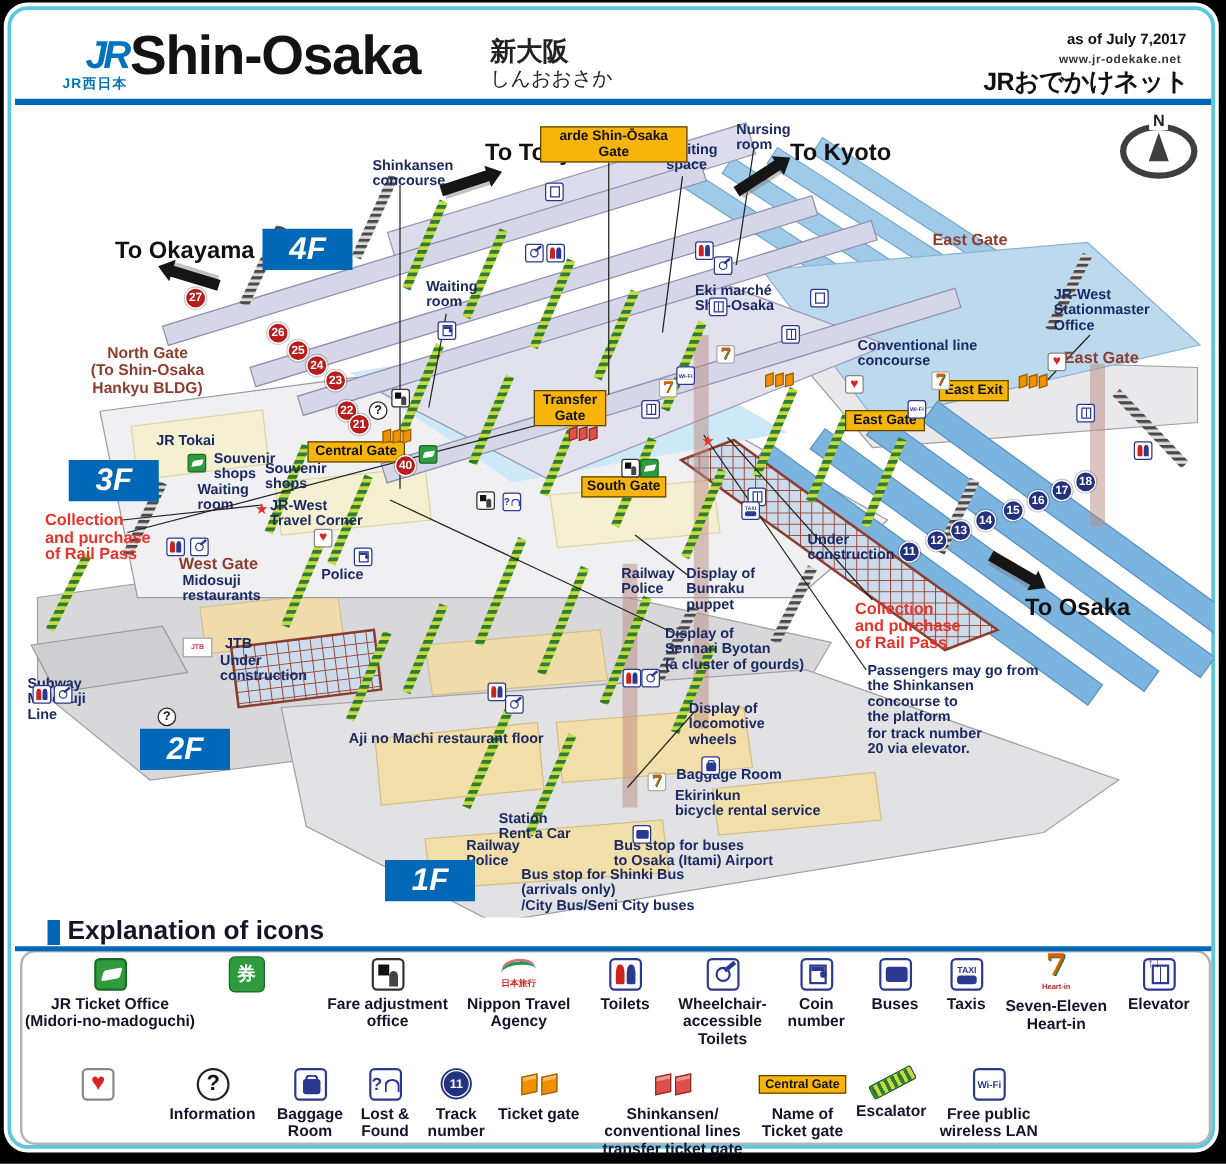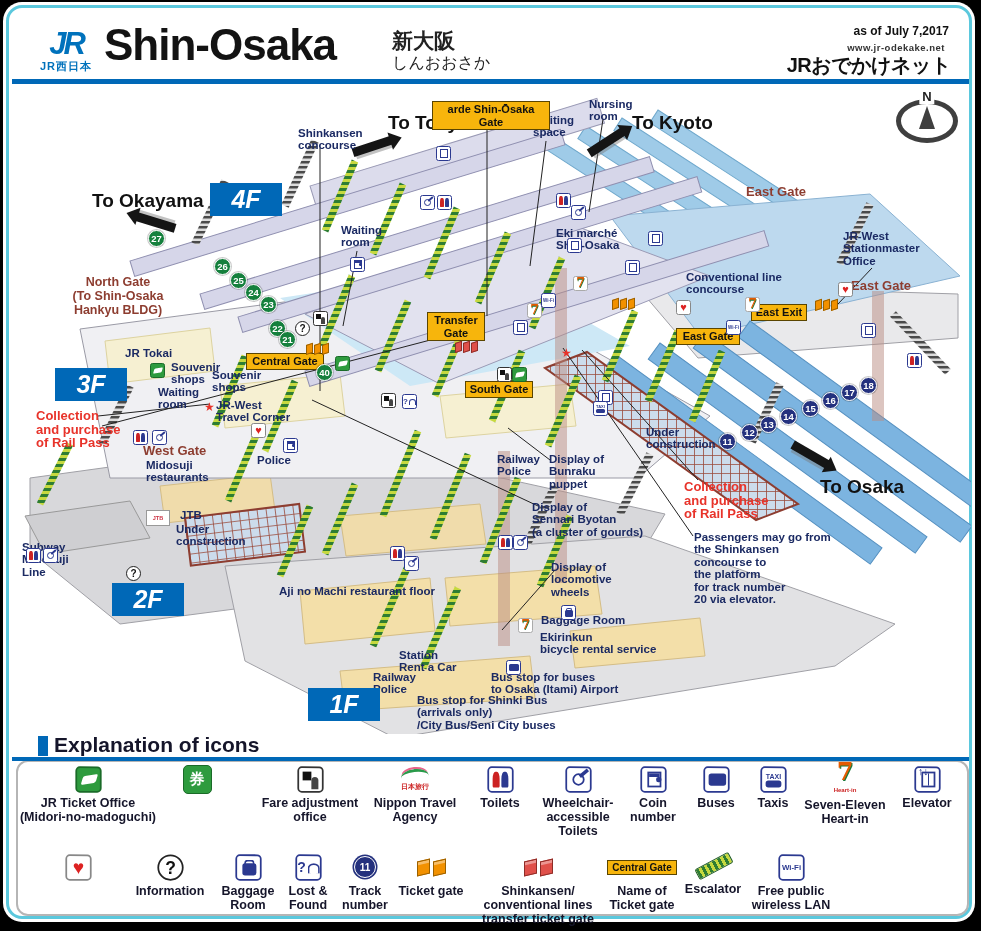--- a/index.html
+++ b/index.html
@@ -1,20 +1,20 @@
 <!DOCTYPE html>
 <html><head>
 <meta charset="utf-8">
 <style>
   html,body{margin:0;padding:0}
   body{width:981px;height:931px;position:relative;background:#000;font-family:"Liberation Sans",sans-serif;overflow:hidden}
   .frame{position:absolute;left:6px;top:5px;width:960px;height:908px;background:#fff;border:3px solid #5bc8dd;border-radius:16px;box-shadow:0 0 0 3px #fff;z-index:0}
   .abs{position:absolute}
   
-  .jrlogo{left:30px;top:28px;width:72px;text-align:center;z-index:2}
+  .jrlogo{left:30px;top:28px;width:72px;text-align:right;z-index:2}
   .jrmark{font-size:31px;font-weight:900;font-style:italic;color:#0072bc;letter-spacing:-3px;line-height:1}
   .jrco{font-size:11px;font-weight:bold;color:#0072bc;letter-spacing:1px}
   .title{left:104px;top:20px;font-size:44px;font-weight:900;color:#131313;letter-spacing:-1px;z-index:2}
   .tkanji{left:392px;top:27px;font-size:21px;font-weight:bold;color:#222;z-index:2}
   .tkana{left:392px;top:53px;font-size:16px;font-weight:normal;color:#222;z-index:2}
   .asof{right:32px;top:24px;font-size:12px;font-weight:bold;color:#111;z-index:2}
   .siteurl{right:36px;top:42px;font-size:9.5px;font-weight:bold;color:#333;letter-spacing:.5px;z-index:2}
   .sitename{right:30px;top:52px;font-size:20px;font-weight:700;color:#111;letter-spacing:-.5px;z-index:2}
   .hrule{left:12px;top:79px;width:957px;height:5px;background:#0068b7;z-index:2}
   
@@ -23,21 +23,21 @@
   .mg{position:absolute;font-weight:bold;font-size:13px;color:#8d3d30;white-space:pre-line;z-index:4;line-height:1.1}
   .rt{position:absolute;font-weight:bold;font-size:13px;color:#e8332a;white-space:pre-line;line-height:1.05;z-index:4}
   .gate{position:absolute;background:#f7b50c;border:1.5px solid #5a4500;color:#111;font-weight:bold;font-size:11px;text-align:center;line-height:1.15;white-space:pre-line;padding:1px 3px;box-sizing:border-box;z-index:5}
   .fb{position:absolute;width:72px;height:33px;background:#0068b7;color:#fff;font-size:25px;font-weight:900;font-style:italic;display:flex;align-items:center;justify-content:center;z-index:5}
   .arr{position:absolute;width:40px;height:9px;background:#151515;z-index:4;box-shadow:2px 3px 0 rgba(120,120,120,.45)}
   .arr::after{content:"";position:absolute;right:-11px;top:-4.5px;border-left:12px solid #151515;border-top:9px solid transparent;border-bottom:9px solid transparent}
   .compass{position:absolute;width:52px;height:34px;border:5px solid #3f3f3f;border-radius:50%;z-index:4}
   .cn{position:absolute;left:50%;top:-15px;transform:translateX(-50%);background:#fff;padding:0 3px;font-weight:bold;font-size:13px;color:#222}
   .ctri{position:absolute;left:50%;top:2px;transform:translateX(-50%);width:0;height:0;border-left:8px solid transparent;border-right:8px solid transparent;border-bottom:23px solid #3f3f3f}
   .tc{position:absolute;width:17px;height:17px;border-radius:50%;color:#fff;font-size:9.5px;font-weight:bold;display:flex;align-items:center;justify-content:center;border:1.5px solid #fff;box-sizing:border-box;z-index:5;box-shadow:0 0 0 1px rgba(40,40,40,.25)}
-  .tc.sk{background:#15803d}.tc.cv{background:#24317e}
+  .tc.sk{background:#b91c1c}.tc.cv{background:#24317e}
   .star{position:absolute;color:#e8332a;font-size:12px;z-index:5;line-height:1}
   
   .mi{position:absolute;width:15px;height:15px;background:#fff;border:1px solid #2b3990;border-radius:2.5px;box-sizing:border-box;z-index:5;display:flex;align-items:center;justify-content:center;overflow:hidden}
   .mi b{font-style:normal;font-weight:bold}
   .mi.ev::before{content:"";width:8px;height:9px;border:1px solid #2b3990;box-sizing:border-box;background:linear-gradient(90deg,#fff 44%,#2b3990 44% 56%,#fff 56%)}
   .mi.wc::before,.mi.wc::after{content:"";width:3.5px;height:9px;border-radius:45% 45% 12% 12%}
   .mi.wc::before{background:#cc2222;margin-right:1.5px}.mi.wc::after{background:#2b3990}
   .mi.hc::before{content:"";width:7px;height:7px;border:1.6px solid #2b3990;border-radius:50%;box-sizing:border-box}
   .mi.hc::after{content:"";position:absolute;width:6px;height:1.8px;background:#2b3990;transform:translate(2.5px,-4px) rotate(-40deg)}
   .mi.aed{border-color:#888}.mi.aed b{color:#dd2222;font-size:11px;line-height:1}

